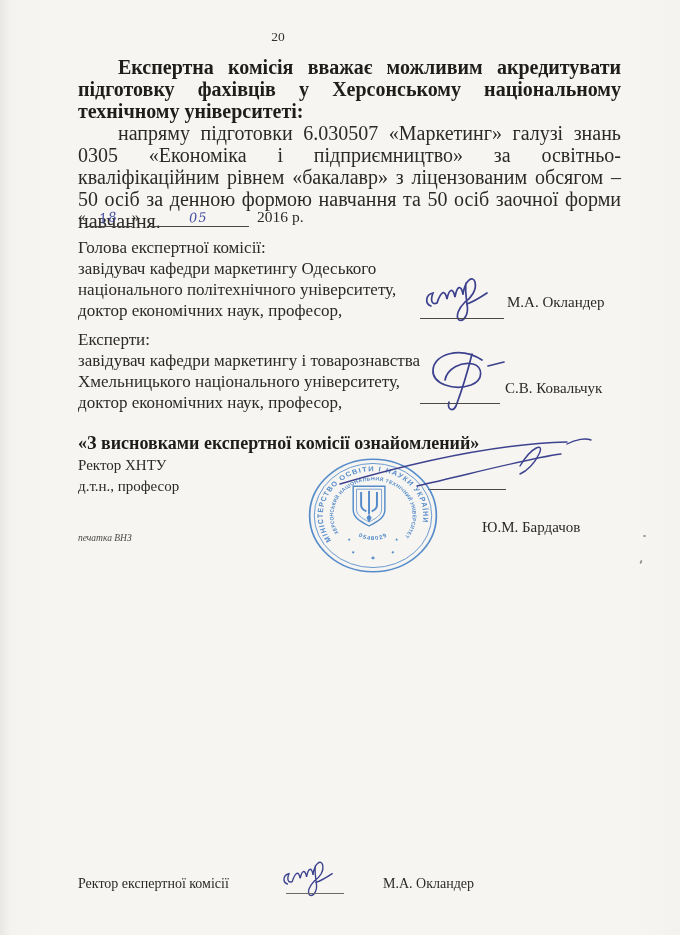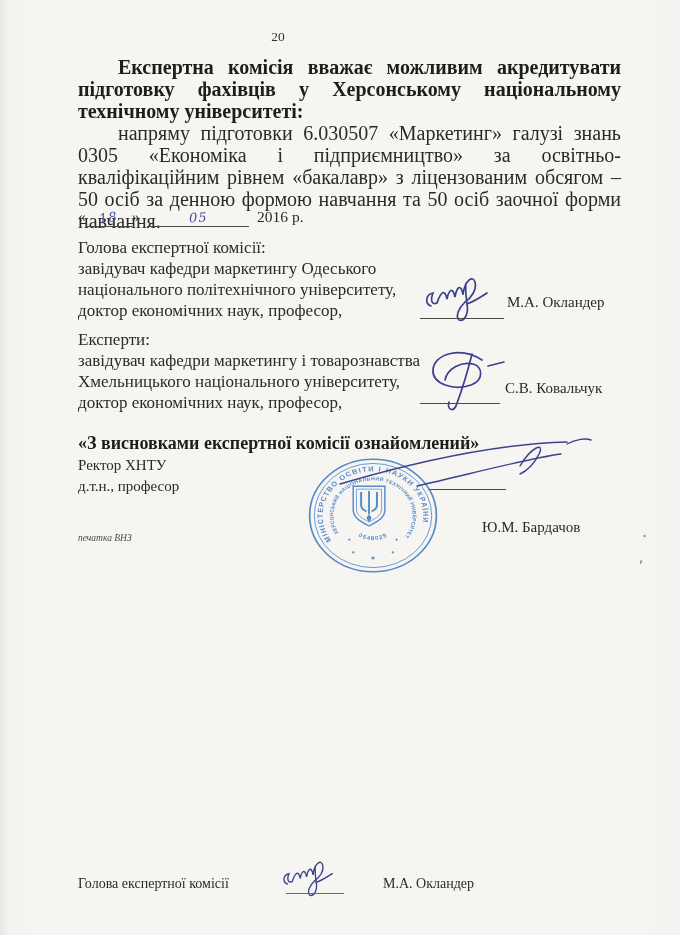--- a/index.html
+++ b/index.html
@@ -118,21 +118,21 @@
   <svg class="abs" style="left:305px;top:432px;" width="290" height="62" viewBox="0 0 290 62">
     <path class="ink2" d="M35,52 C110,30 190,12 262,10"></path>
     <path class="ink2" d="M112,54 C165,42 225,26 256,22"></path>
     <path class="ink2" d="M215,34 C227,14 240,10 234,22 C230,31 222,39 215,42"></path>
     <path class="ink2" d="M262,12 C271,7 281,6 286,8"></path>
   </svg>
 
   <div class="abs speck" style="left:643px;top:535px;width:3px;height:2px;"></div>
   <div class="abs speck" style="left:640px;top:560px;width:2px;height:4px;transform:rotate(25deg);"></div>
 
-  <div class="abs footrow" style="left:78px;top:876px;">Голова експертної комісії</div>
+  <div class="abs footrow" style="left:78px;top:876px;">Ректор експертної комісії</div>
   <svg class="abs" style="left:281px;top:852px;" width="72" height="50" viewBox="0 0 72 50">
     <g transform="scale(0.8)">
       <path class="ink" d="M8,40 C2,38 2,29 10,27 C7,35 9,39 14,37 C18,25 22,23 24,33 C26,23 30,21 32,31 C34,20 38,18 40,28"></path>
       <path class="ink" d="M40,28 C42,14 50,9 52,16 C54,24 48,32 42,36 C36,42 32,50 36,54 C41,56 46,48 44,38 C43,30 42,24 43,17"></path>
       <path class="ink" d="M44,38 C52,35 58,31 64,27"></path>
     </g>
   </svg>
   <div class="abs sigline" style="left:286px;top:893px;width:58px;border-top-color:#6a6a66;"></div>
   <div class="abs footrow" style="left:383px;top:876px;">М.А. Окландер</div>
 

